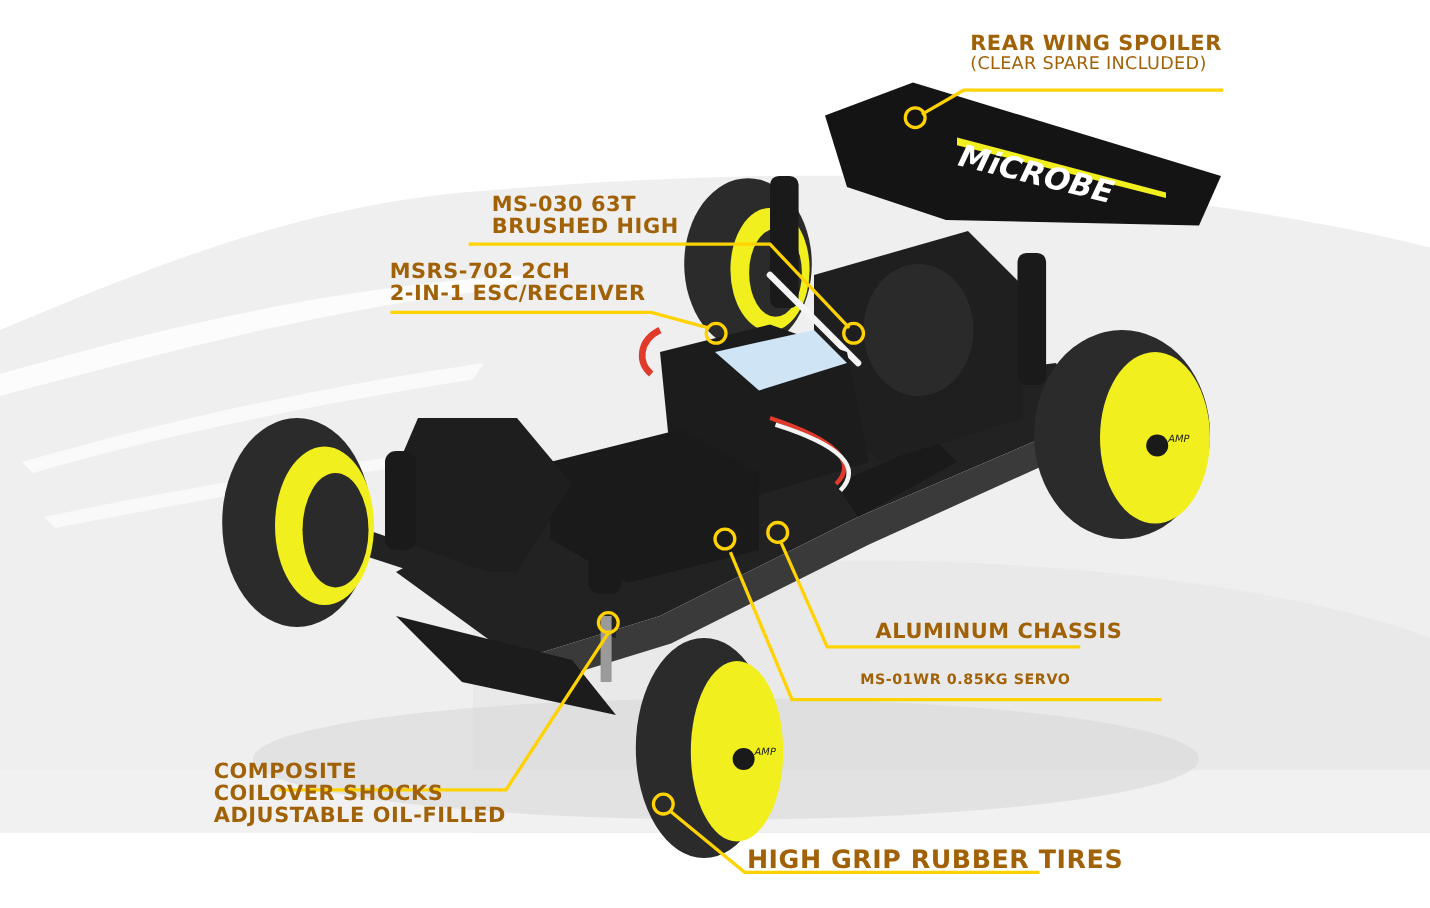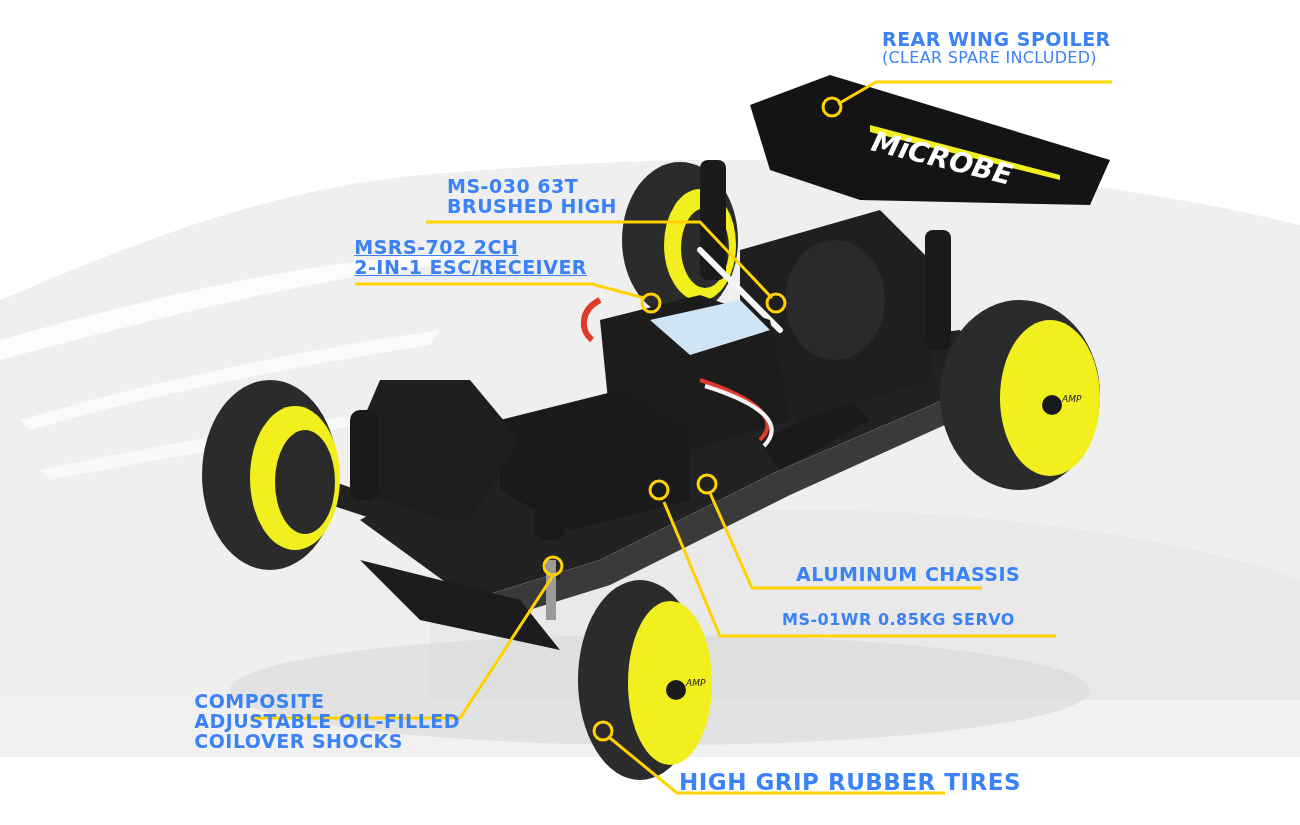--- a/index.html
+++ b/index.html
@@ -5,21 +5,21 @@
     html, body { margin: 0; padding: 0; }
     body {
       width: 1300px; height: 825px; position: relative; overflow: hidden;
       background: #ffffff;
       font-family: "DejaVu Sans", sans-serif;
     }
     .stage { position: absolute; left: 0; top: 0; width: 1300px; height: 825px; }
     .bg-band { position: absolute; left: 0; top: 0; width: 1300px; height: 757px; background: #ffffff; }
     svg.layer { position: absolute; left: 0; top: 0; }
     .label {
-      position: absolute; color: #3b82f6; font-weight: bold;
+      position: absolute; color: #a16207; font-weight: bold;
       font-family: "DejaVu Sans", sans-serif; letter-spacing: 0.5px;
       line-height: 1.05; white-space: nowrap;
     }
     .label .sub { font-weight: normal; font-size: 16px; letter-spacing: 0.3px; }
     .r { text-align: left; }
   </style>
 </head>
 <body>
 
 <div class="stage">
@@ -127,36 +127,36 @@
   <div class="label" style="left:882px; top:30px; font-size:19px;">
     <div>REAR WING SPOILER</div>
     <div class="sub">(CLEAR SPARE INCLUDED)</div>
   </div>
 
   <div class="label r" style="right:683px; top:177px; font-size:19px;">
     <div>MS-030 63T</div>
     <div>BRUSHED HIGH</div>
   </div>
 
-  <div class="label r" style="right:713px; top:238px; font-size:19px;text-decoration:underline;">
+  <div class="label r" style="right:713px; top:238px; font-size:19px;">
     <div>MSRS-702 2CH</div>
     <div>2-IN-1 ESC/RECEIVER</div>
   </div>
 
   <div class="label" style="left:796px; top:565px; font-size:19px;">
     <div>ALUMINUM CHASSIS</div>
   </div>
 
-  <div class="label" style="left:782px; top:612px; font-size:16px;">
+  <div class="label" style="left:782px; top:612px; font-size:13px;">
     <div>MS-01WR 0.85KG SERVO</div>
   </div>
 
   <div class="label r" style="right:840px; top:652px; font-size:19px;margin-top:40px;">
     <div>COMPOSITE</div>
+    <div>COILOVER SHOCKS</div>
     <div>ADJUSTABLE OIL-FILLED</div>
-    <div>COILOVER SHOCKS</div>
   </div>
 
   <div class="label" style="left:679px; top:770px; font-size:23px;">
     <div>HIGH GRIP RUBBER TIRES</div>
   </div>
 
 </div>
 
 </body></html>

